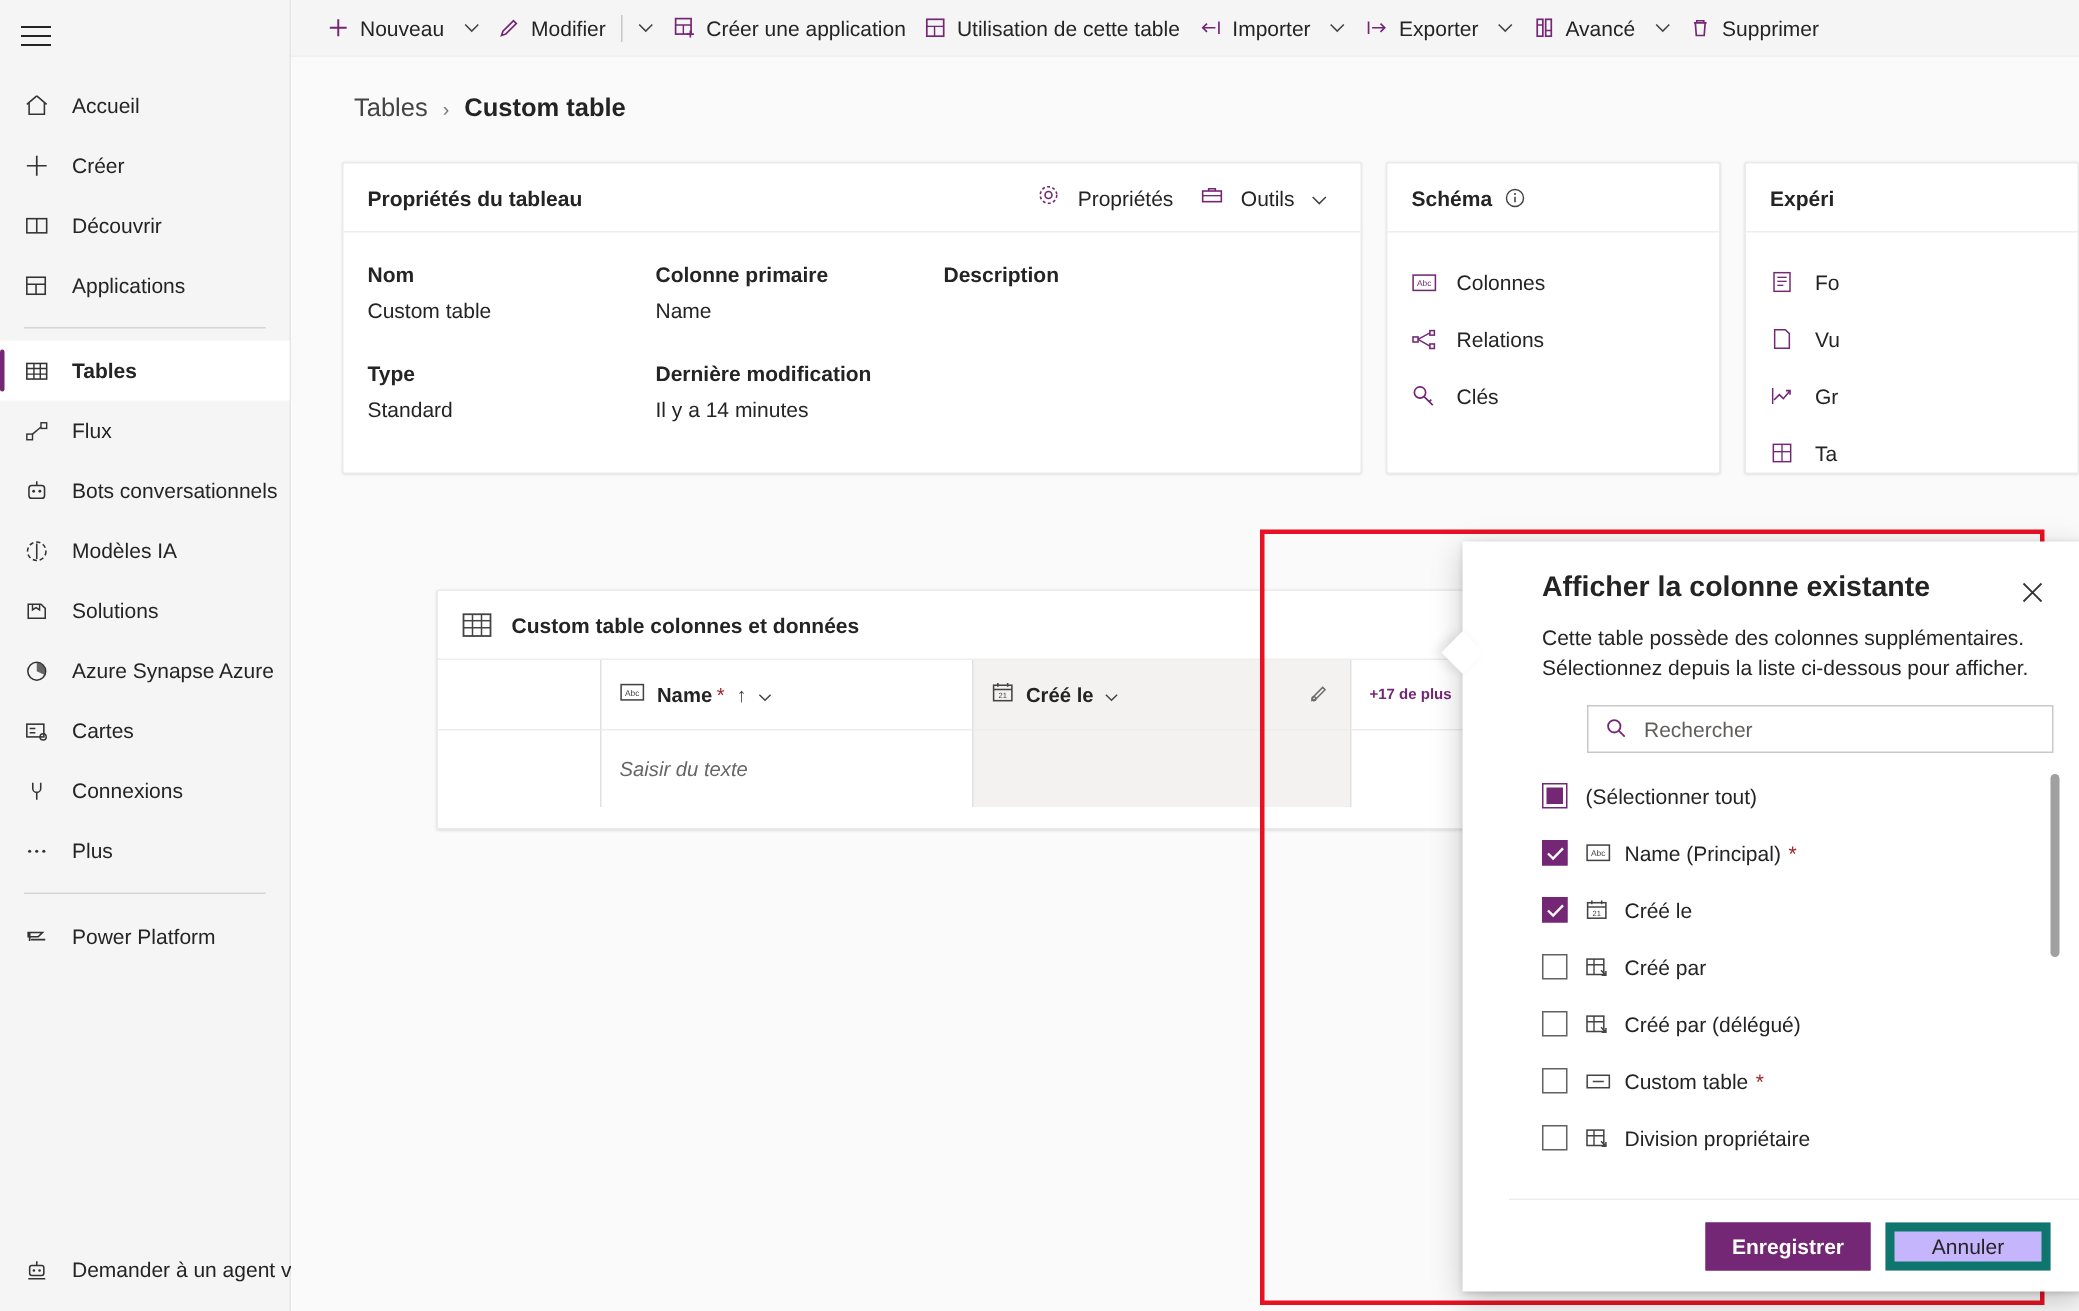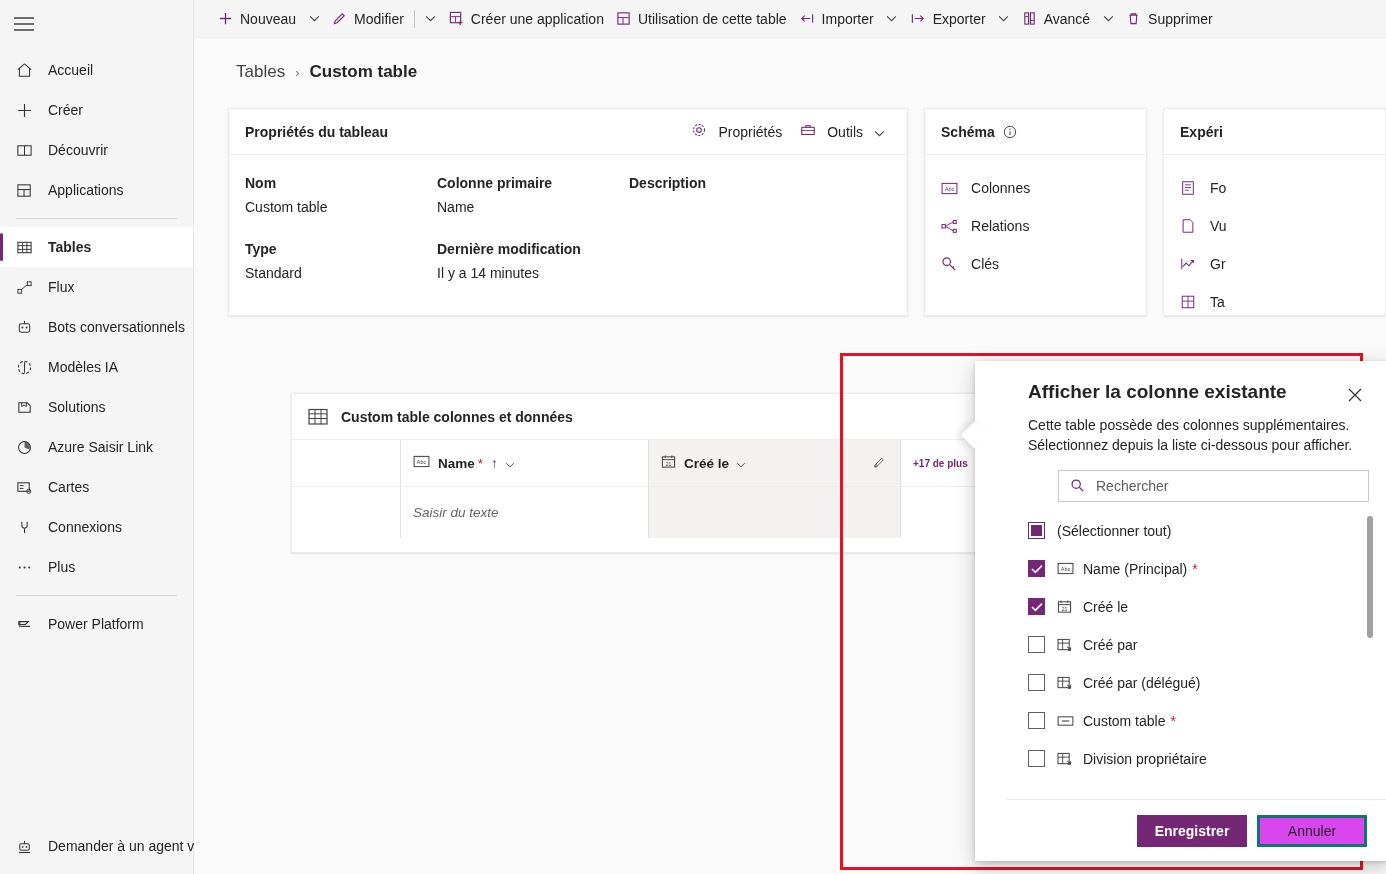--- a/index.html
+++ b/index.html
@@ -294,21 +294,21 @@
     gap: 10px;
     padding: 0 22px;
   }
   .btn {
     height: 32px; min-width: 110px;
     font-size: 14px; font-family: "Liberation Sans", sans-serif;
     display: flex; align-items: center; justify-content: center;
     cursor: pointer;
   }
   .btn-primary { background: #742774; color: #fff; border: 1px solid #742774; font-weight: 600; }
-  .btn-secondary { background: #d946ef; color: #242424; border: 3px solid #0f766e; }
+  .btn-secondary { background: #c4b5fd; color: #242424; border: 6px solid #0f766e; }
 
   .clip-hidden { overflow: hidden; }
 </style>
 </head>
 <body>
 
 <div class="app">
 
   <div class="sidebar">
     <div class="hamburger">
@@ -411,21 +411,21 @@
         </span>
         <span>Solutions</span>
       </div>
       <div class="nav-item">
         <span class="ico">
           <svg width="17" height="17" viewBox="0 0 18 18">
               <circle cx="9" cy="9" r="6.3" fill="none" stroke="#333" stroke-width="1.1"></circle>
               <path d="M9 9 L9 2.7 A6.3 6.3 0 0 1 14.3 11.5 Z" fill="#333" opacity=".75"></path>
             </svg>
         </span>
-        <span>Azure Saisir Link</span>
+        <span>Azure Synapse Azure</span>
       </div>
       <div class="nav-item">
         <span class="ico">
           <svg width="17" height="17" viewBox="0 0 18 18">
               <rect x="2" y="4" width="12" height="9" fill="none" stroke="#333" stroke-width="1.1"></rect>
               <line x1="4" y1="7" x2="8" y2="7" stroke="#333" stroke-width="1"></line>
               <line x1="4" y1="10" x2="8" y2="10" stroke="#333" stroke-width="1"></line>
               <circle cx="13.5" cy="13" r="2.2" fill="none" stroke="#333" stroke-width="1"></circle>
             </svg>
         </span>

